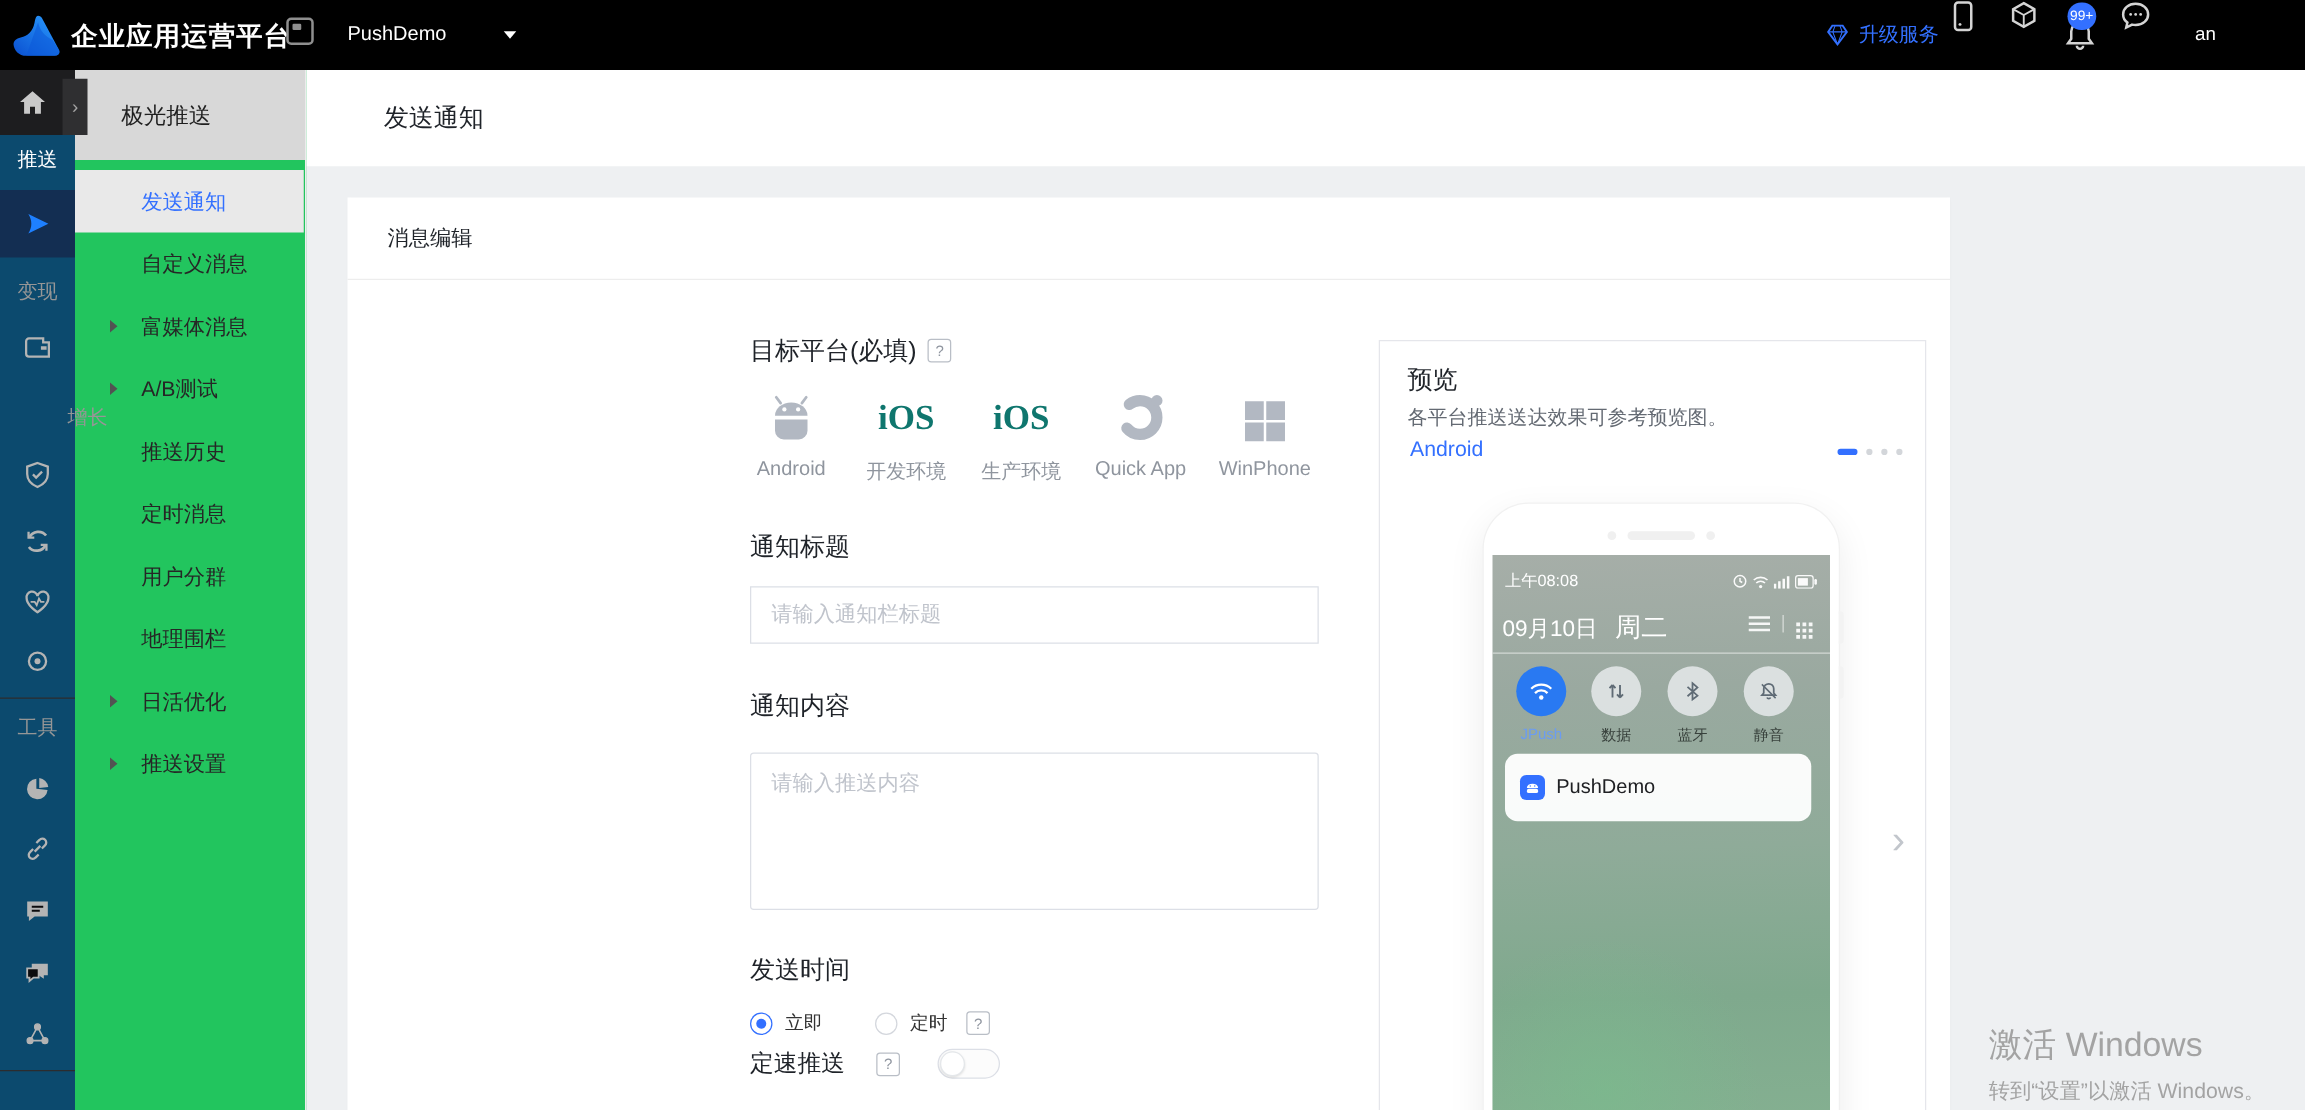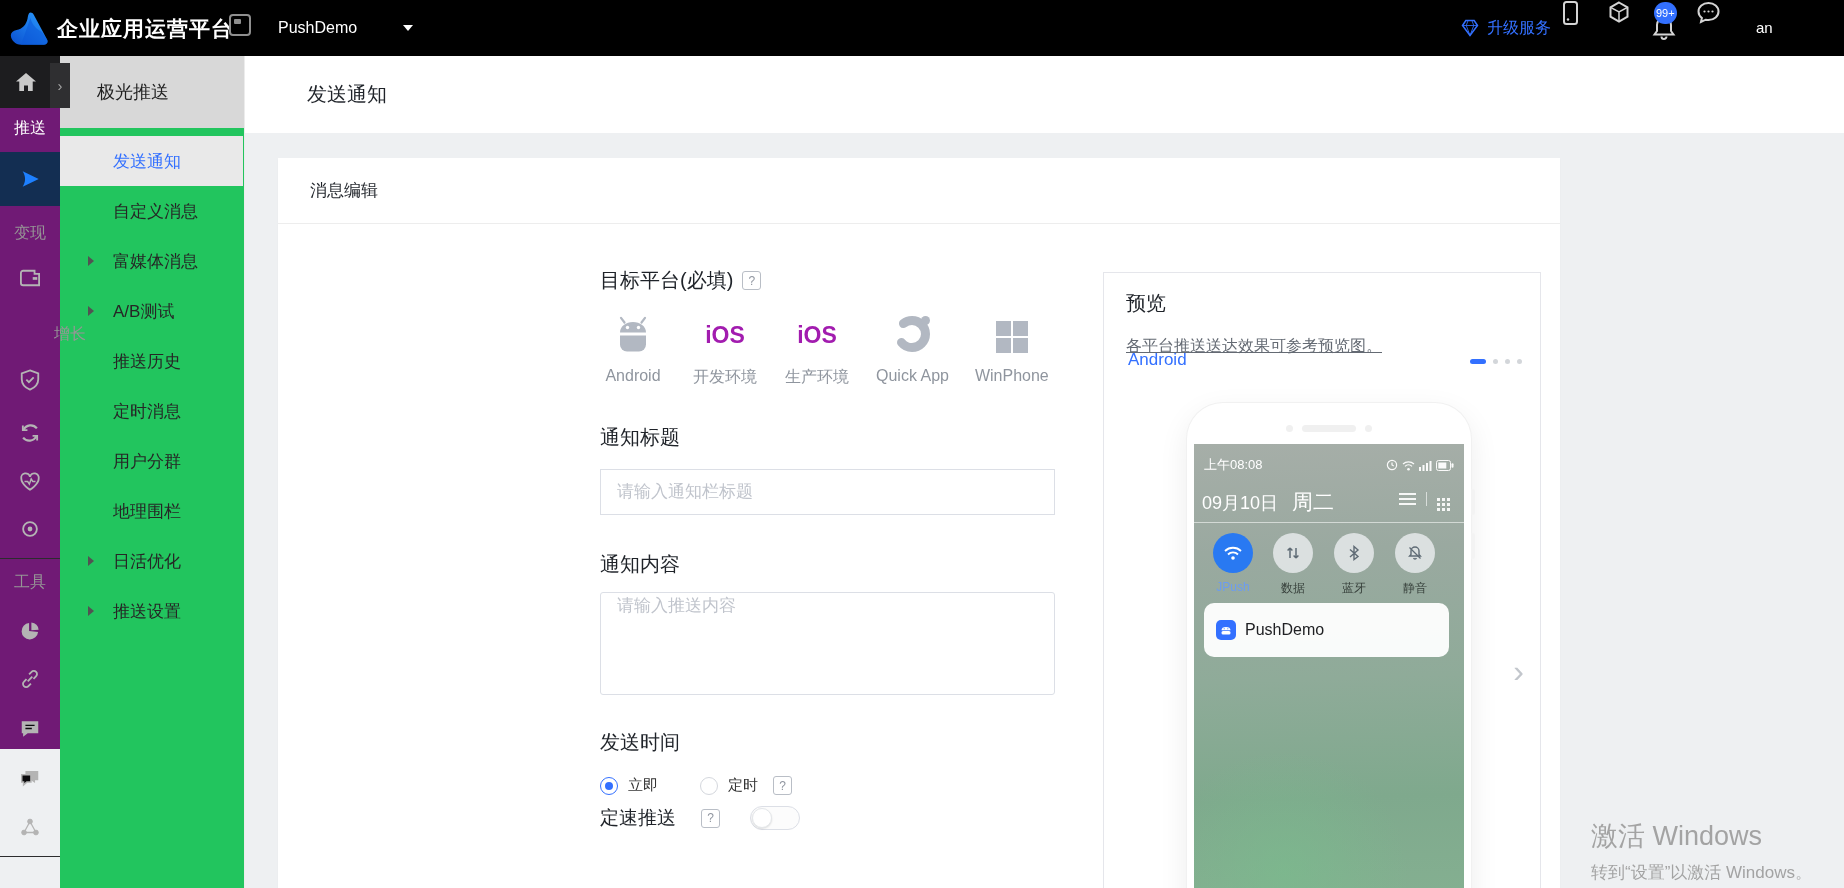--- a/index.html
+++ b/index.html
@@ -13,21 +13,21 @@
   .appswitch{position:absolute;left:229px;top:14px;width:18px;height:18px;border:2px solid #8f8f8f;border-radius:4px;cursor:pointer;}
   .appswitch::after{content:"";position:absolute;left:3px;top:3px;width:7px;height:5px;background:#8f8f8f;border-radius:1px;}
   .app-select{position:absolute;left:278px;top:0;height:56px;display:flex;align-items:center;color:#fff;font-size:16px;cursor:pointer;}
   .caret{margin-left:46px;width:0;height:0;border-left:5px solid transparent;border-right:5px solid transparent;border-top:6px solid #fff;}
   .upgrade{position:absolute;left:1460px;top:0;height:56px;display:flex;align-items:center;gap:7px;color:#3370ff;font-size:16px;cursor:pointer;white-space:nowrap;}
   .tb-icon{position:absolute;top:0;height:56px;width:32px;display:flex;align-items:flex-start;justify-content:center;cursor:pointer;}
   .badge{position:absolute;left:6px;top:2px;min-width:22px;height:22px;border-radius:11px;background:#3370ff;color:#fff;
          font-size:11px;display:flex;align-items:center;justify-content:center;padding:0 2px;box-sizing:border-box;z-index:2;}
   .tb-user{position:absolute;left:1756px;top:19px;color:#fff;font-size:15px;}
   
-  .rail{position:absolute;left:0;top:56px;width:60px;height:693px;background:#701a75;z-index:30;}
+  .rail{position:absolute;left:0;top:56px;width:60px;height:832px;background:#0c4a6e;z-index:30;}
   .rail-home{position:absolute;left:0;top:0;width:60px;height:52px;background:#1d1d1f;display:flex;align-items:center;padding-left:15px;box-sizing:border-box;cursor:pointer;}
   .rlabel{position:absolute;left:0;width:60px;text-align:center;color:#969696;font-size:16px;}
   .rlabel.bright{color:#fff;}
   .ritem{position:absolute;left:0;width:60px;height:34px;display:flex;align-items:center;justify-content:center;cursor:pointer;}
   .ritem.sel{height:54px;background:#132e52;}
   .rdiv{position:absolute;left:0;width:60px;height:1px;background:#2c2c2e;}
   .collapse-btn{position:absolute;left:50px;top:63px;width:20px;height:45px;background:#2f2f31;z-index:35;
                 display:flex;align-items:center;justify-content:center;color:#a5a5a5;cursor:pointer;}
   .collapse-btn::after{content:"›";font-size:15px;}
   
@@ -44,45 +44,45 @@
   .card{position:absolute;left:278px;top:158px;width:1282px;height:740px;background:#fff;box-shadow:0 1px 2px rgba(0,0,0,.03);z-index:4;}
   .card-head{height:65px;border-bottom:1px solid #ededed;display:flex;align-items:center;padding-left:32px;font-size:17px;color:#1f2329;}
   .form{position:absolute;left:322px;top:109px;width:470px;}
   .f-label{display:flex;align-items:center;gap:9px;font-size:20px;color:#1f2329;}
   .help{width:17px;height:17px;border:1px solid #b9bec6;border-radius:3px;color:#9096a0;font-size:12px;
         display:inline-flex;align-items:center;justify-content:center;cursor:pointer;flex:0 0 auto;}
   .help::after{content:"?";}
   .platforms{margin-top:16px;display:flex;gap:26px;}
   .pcol{display:flex;flex-direction:column;align-items:center;gap:13px;min-width:66px;cursor:pointer;}
   .picon{height:44px;display:flex;align-items:flex-end;justify-content:center;}
-  .ios-txt{font-size:23px;font-weight:700;color:#a21caf;line-height:38px;}
+  .ios-txt{font-size:28px;font-weight:700;color:#0f766e;line-height:38px;font-family:Liberation Serif, serif;}
   .plabel{font-size:16px;color:#8f959e;white-space:nowrap;}
   .txt-input{margin-top:18px;width:455px;height:46px;border:1px solid #dcdfe6;border-radius:0;padding:0 16px;
              font-size:17px;color:#333;box-sizing:border-box;outline:none;font-family:inherit;display:block;}
-  .txt-area{margin-top:14px;width:455px;height:103px;border:1px solid #dcdfe6;border-radius:3px;padding:1px 16px;
+  .txt-area{margin-top:24px;width:455px;height:126px;border:1px solid #dcdfe6;border-radius:3px;padding:12px 16px;
             font-size:17px;color:#333;box-sizing:border-box;outline:none;resize:none;font-family:inherit;display:block;}
   .txt-input::placeholder,.txt-area::placeholder{color:#c0c4cc;}
   .mt36{margin-top:36px;} .mt34{margin-top:34px;}
   .radio-row{margin-top:20px;display:flex;align-items:center;font-size:15px;color:#333;}
   .radio{width:18px;height:18px;border-radius:50%;box-sizing:border-box;position:relative;background:#fff;cursor:pointer;flex:0 0 auto;}
   .radio.on{border:1px solid #3370ff;}
   .radio.on::after{content:"";position:absolute;left:4px;top:4px;width:8px;height:8px;border-radius:50%;background:#3370ff;}
   .radio.off{border:1px solid #d4d7dd;}
   .radio-lbl{margin-left:10px;cursor:pointer;}
   .radio-gap{width:42px;}
   .rhelp{margin-left:15px;}
   .rate-row{margin-top:10px;display:flex;align-items:center;gap:25px;}
   .rate-lbl{font-size:19px;color:#1f2329;}
   .toggle{margin-left:5px;width:50px;height:24px;border-radius:12px;border:1px solid #dcdfe6;background:#fcfcfc;position:relative;cursor:pointer;box-sizing:border-box;}
   .toggle::after{content:"";position:absolute;left:1px;top:1px;width:20px;height:20px;border-radius:50%;background:#fff;
                  border:1px solid #e4e7ea;box-sizing:border-box;box-shadow:0 1px 2px rgba(0,0,0,.12);}
   
   .preview{position:absolute;left:1103px;top:272px;width:438px;height:646px;background:#fff;border:1px solid #e5e6eb;box-sizing:border-box;z-index:10;overflow:hidden;}
   .pv-title{position:absolute;left:22px;top:17px;font-size:20px;color:#1f2329;}
-  .pv-sub{position:absolute;left:22px;top:63px;font-size:16px;color:#646a73;white-space:nowrap;text-decoration:underline;}
+  .pv-sub{position:absolute;left:22px;top:51px;font-size:16px;color:#646a73;white-space:nowrap;}
   .pv-tab{position:absolute;left:24px;top:77px;font-size:17px;color:#3370ff;cursor:pointer;}
   .dots{position:absolute;right:18px;top:86px;display:flex;align-items:center;gap:7px;}
   .dash{width:16px;height:5px;border-radius:3px;background:#3370ff;cursor:pointer;}
   .dot{width:5px;height:5px;border-radius:50%;background:#d3d6da;cursor:pointer;}
   .next-arrow{position:absolute;right:16px;top:382px;font-size:32px;color:#c2c6cc;cursor:pointer;line-height:1;}
   .next-arrow::after{content:"›";}
   
   .phone{position:absolute;left:83px;top:130px;width:284px;height:530px;background:#fff;border-radius:36px 36px 0 0;
          box-shadow:0 0 0 1px #f1f1f1,0 10px 30px rgba(0,0,0,.08);}
   .ph-top{position:absolute;left:0;top:22px;width:100%;display:flex;align-items:center;justify-content:center;gap:9px;}

